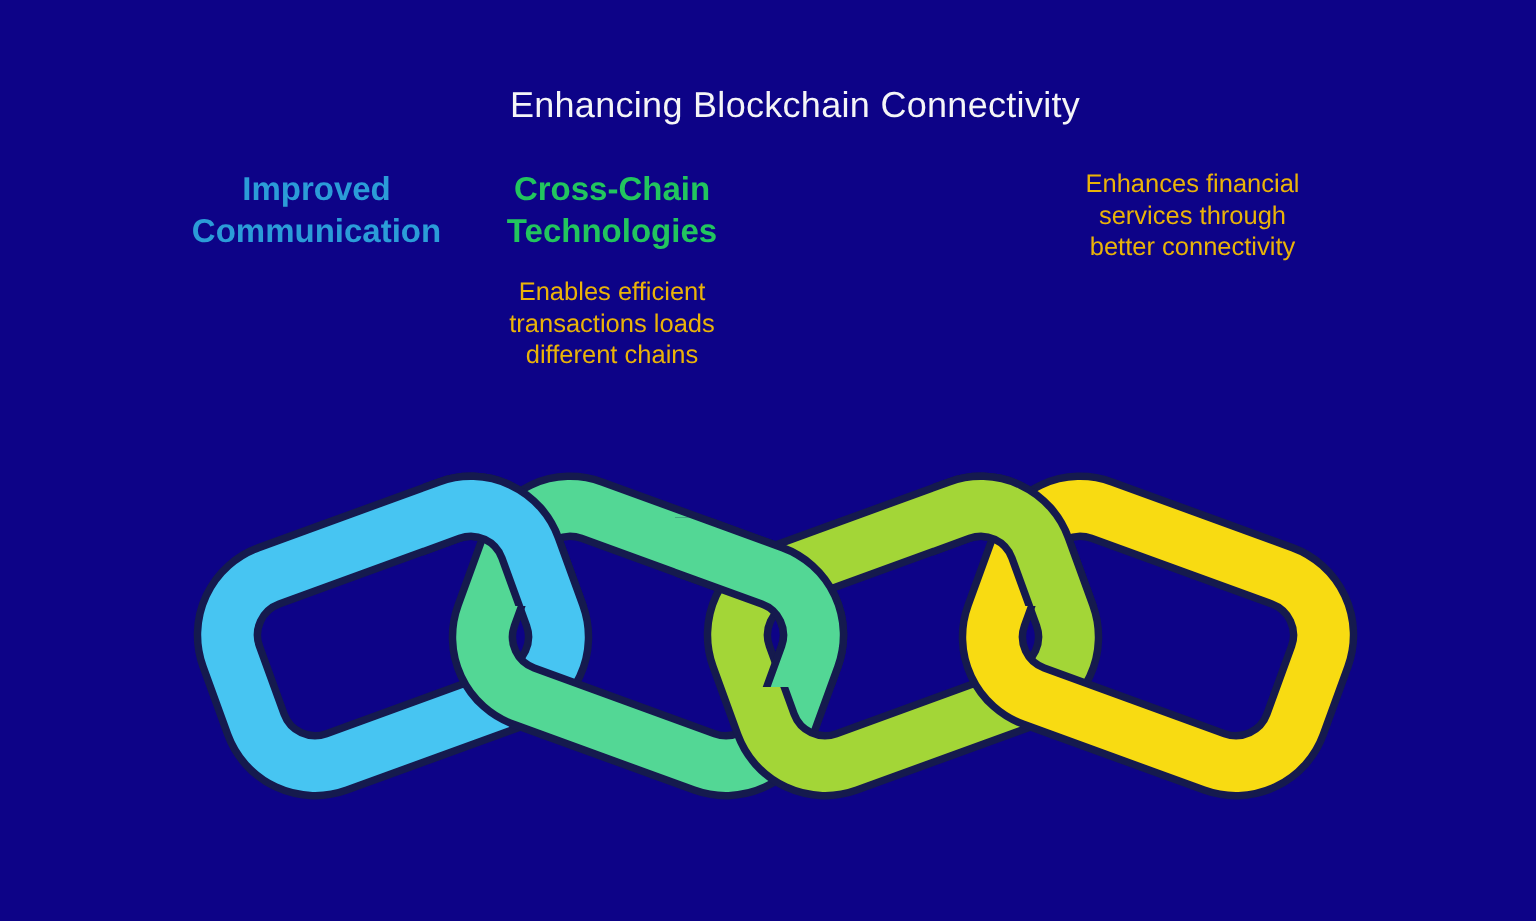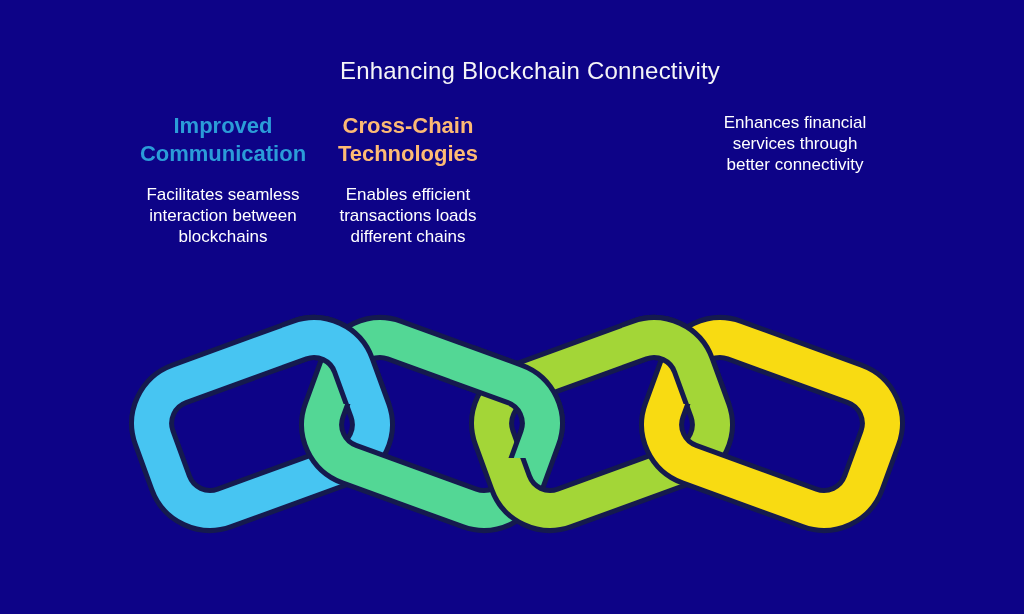--- a/index.html
+++ b/index.html
@@ -29,51 +29,48 @@
   .col .heading{
     font-size:22px;
     font-weight:700;
     line-height:28px;
     white-space:pre-line;
     margin:0 0 16px 0;
   }
   .col .body{
     font-size:17px;
     line-height:21px;
-    color:#ffffff;
+    color:#eab308;
     white-space:pre-line;
     margin:0;
   }
-  #col-0{left:132px;}
+  #col-0{left:120px;}
   #col-1{left:317px;}
   #col-2{left:509px;}
   #col-3{left:704px;}
   #chain-svg{
     position:absolute;
     left:0;top:0;width:1024px;height:614px;
     display:block;
   }
 </style>
 </head>
 <body>
 
 <div id="stage" style="background: rgb(13, 3, 135);">
 
   <div class="title">Enhancing Blockchain Connectivity</div>
 
   <div class="col" id="col-0">
     <div class="heading" style="color: rgb(43, 156, 216);">Improved
 Communication</div>
-    <p class="body">Facilitates seamless
-interaction between
-blockchains</p>
   </div>
 
   <div class="col" id="col-1">
-    <div class="heading" style="color: #fdba74;">Cross-Chain
+    <div class="heading" style="color: #22c55e;">Cross-Chain
 Technologies</div>
     <p class="body">Enables efficient
 transactions loads
 different chains</p>
   </div>
 
 
   <div class="col" id="col-3">
     <p class="body">Enhances financial
 services through

